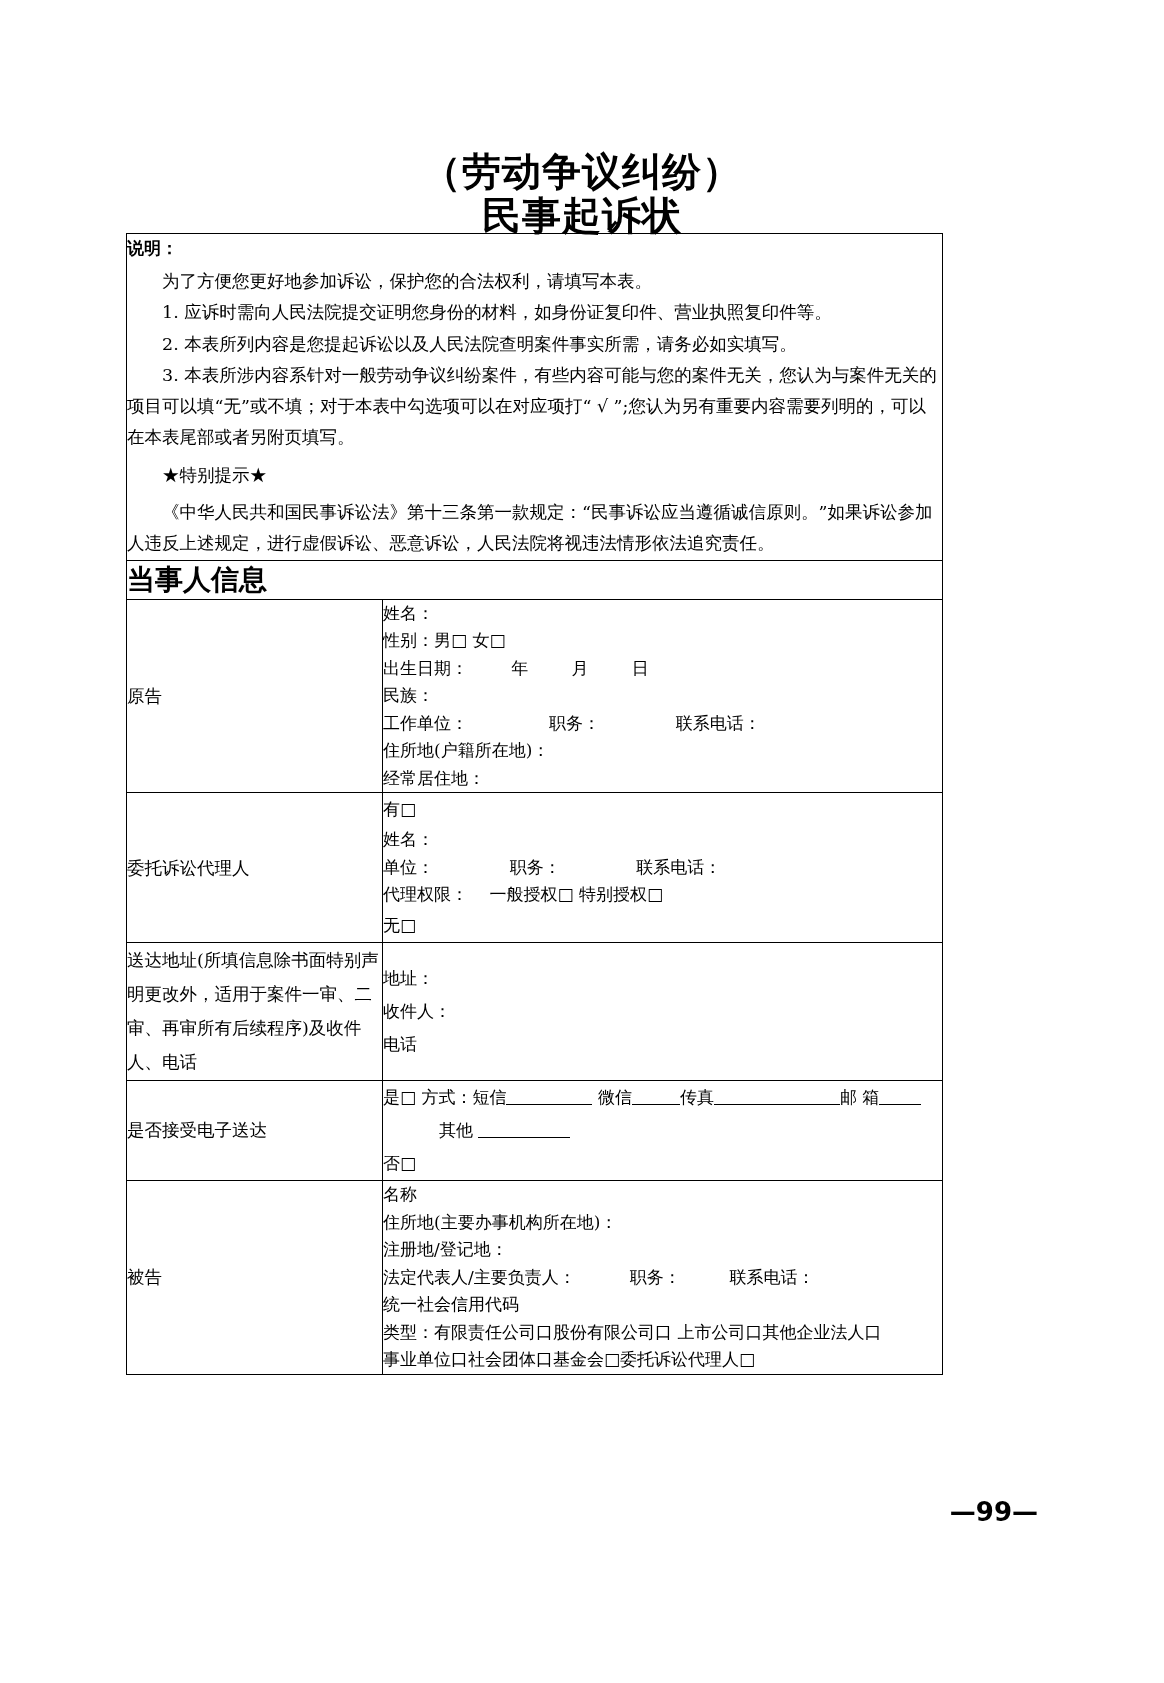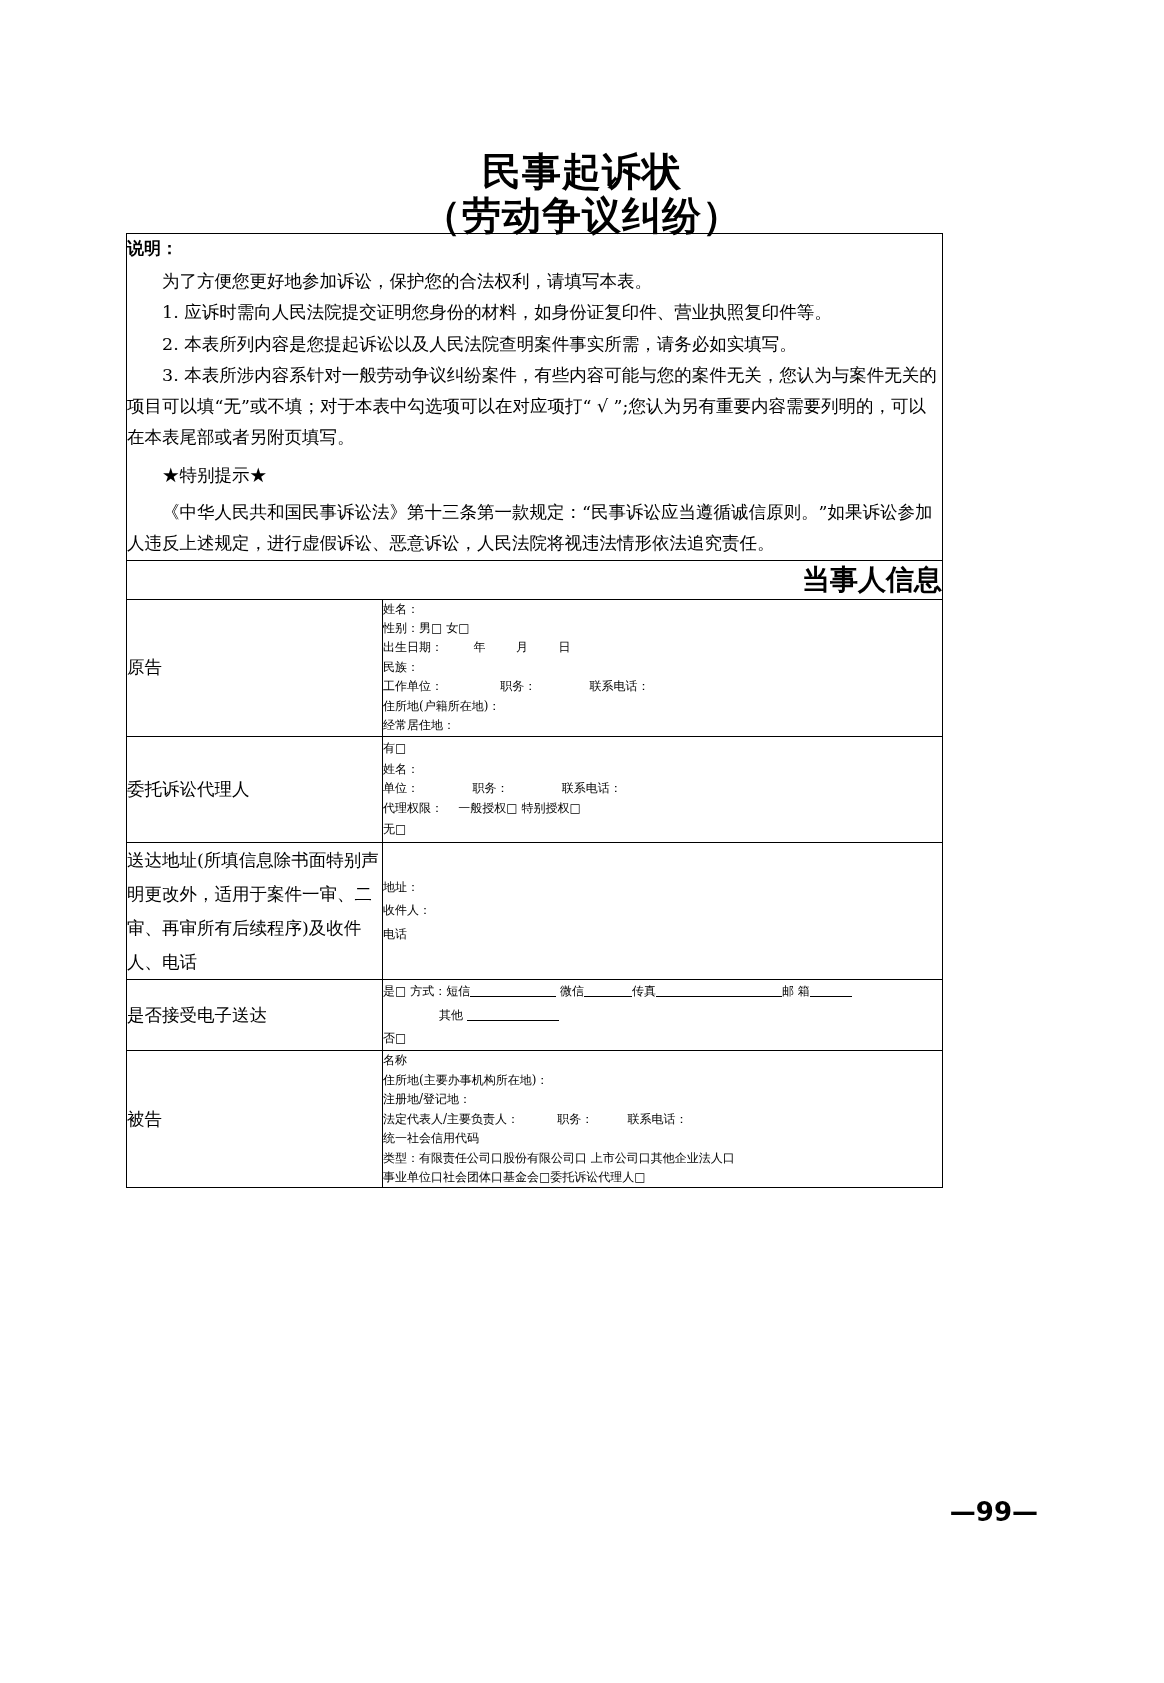--- a/index.html
+++ b/index.html
@@ -76,39 +76,39 @@
     padding-top: 7px;
   }
   .note-law {
     text-indent: 2em;
     margin: 0;
     padding-top: 6px;
   }
 
   
   .section-head {
-    text-align: right;
+    text-align: left;
     font-family: "DejaVu Sans", "Liberation Sans", sans-serif;
     font-weight: bold;
     font-size: 28px;
     padding: 22px 0 24px 0;
   }
 
   
   .label-cell {
     padding: 10px 0 10px 14px;
     font-size: 17.5px;
     line-height: 1.62;
   }
   .label-cell.mid {
     vertical-align: middle;
   }
   .value-cell {
     padding: 10px 10px 10px 13px;
-    font-size: 12px;
+    font-size: 17px;
     line-height: 1.62;
   }
   .value-cell.vmid {
     vertical-align: middle;
   }
   .fl {
     margin: 0;
     white-space: pre;
   }
   .fl.loose { line-height: 1.95; }
@@ -130,22 +130,22 @@
     letter-spacing: 0px;
     margin-top: 12px;
   }
 </style>
 </head>
 <body>
 
 <div class="page">
 
   <div class="title-block">
+    <div class="title-line">（劳动争议纠纷）</div>
     <div class="title-line">民事起诉状</div>
-    <div class="title-line">（劳动争议纠纷）</div>
   </div>
 
   <table class="form-table">
     <colgroup>
       <col style="width:256px">
       <col style="width:560px">
     </colgroup>
 
     <tbody>
         <tr>

